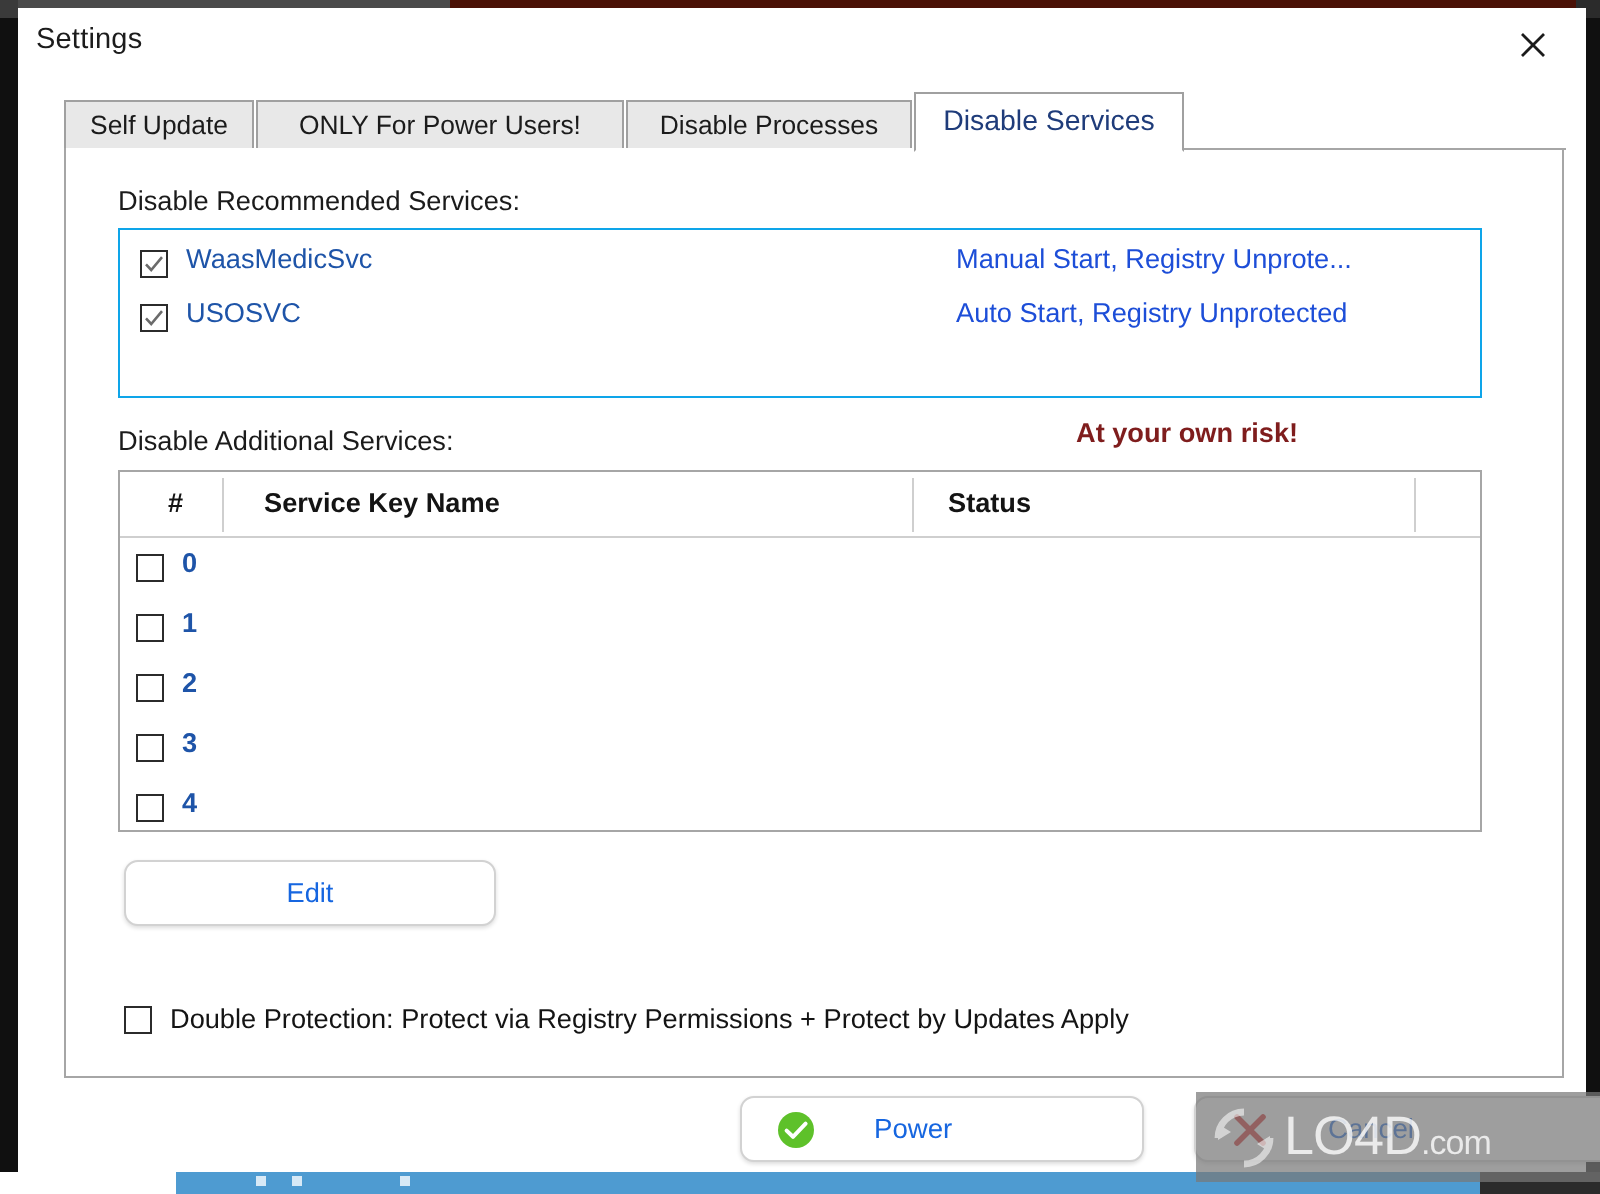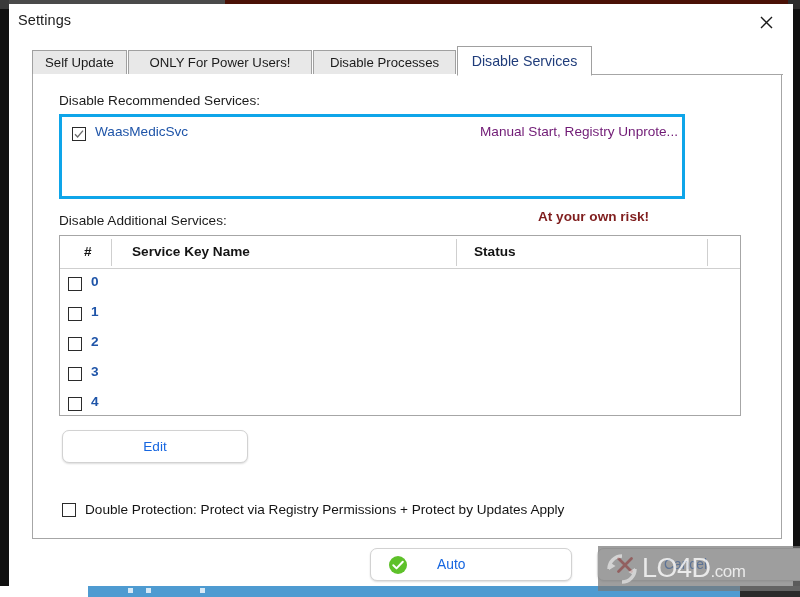--- a/index.html
+++ b/index.html
@@ -195,24 +195,24 @@
     font-size: 13.6px;
     font-weight: bold;
     color: #7f1d1d;
     white-space: nowrap;
   }
 
   
   #recommended-box {
     position: absolute;
     left: 50px; top: 110px;
-    width: 626px; height: 85px;
-    box-sizing: border-box;
-    background: #ffffff;
-    border: 3px solid #0ea5e9;
+    width: 682px; height: 85px;
+    box-sizing: border-box;
+    background: #ffffff;
+    border: 1px solid #0ea5e9;
   }
   .svc-row {
     position: absolute;
     left: 0;
     width: 100%;
     height: 26px;
   }
   .svc-row.r0 { top: 5px; }
   .svc-row.r1 { top: 32px; }
 
@@ -234,21 +234,21 @@
     top: 2px;
     font-size: 13.6px;
     color: #1e54a8;
     white-space: nowrap;
   }
   .svc-status {
     position: absolute;
     left: 418px;
     top: 2px;
     font-size: 13.6px;
-    color: #701a75;
+    color: #1d4ed8;
     white-space: nowrap;
   }
 
   
   #additional-box {
     position: absolute;
     left: 50px; top: 231px;
     width: 682px; height: 181px;
     box-sizing: border-box;
     background: #ffffff;
@@ -438,20 +438,29 @@
   <div id="recommended-box">
     <div class="svc-row r0">
       <span class="cb">
         <svg width="12" height="12" viewBox="0 0 12 12">
           <path d="M2 6.2 L4.6 9 L10 2.6" stroke="#6b6b6b" stroke-width="1.3" fill="none"></path>
         </svg>
       </span>
       <span class="svc-name">WaasMedicSvc</span>
       <span class="svc-status">Manual Start, Registry Unprote...</span>
     </div>
+    <div class="svc-row r1">
+      <span class="cb">
+        <svg width="12" height="12" viewBox="0 0 12 12">
+          <path d="M2 6.2 L4.6 9 L10 2.6" stroke="#6b6b6b" stroke-width="1.3" fill="none"></path>
+        </svg>
+      </span>
+      <span class="svc-name">USOSVC</span>
+      <span class="svc-status">Auto Start, Registry Unprotected</span>
+    </div>
   </div>
 
   <div class="section-label" id="label-additional">Disable Additional Services:</div>
   <div id="risk-warning">At your own risk!</div>
 
   <div id="additional-box">
     <div class="table-head">
       <span class="th" id="th-num">#</span>
       <span class="th" id="th-name">Service Key Name</span>
       <span class="th" id="th-stat">Status</span>
@@ -489,21 +498,21 @@
     <span id="double-protection-label">Double Protection: Protect via Registry Permissions + Protect by Updates Apply</span>
   </div>
 
   <div class="footer-btn" id="apply-button">
     <span class="icon">
       <svg width="20" height="20" viewBox="0 0 20 20">
         <circle cx="10" cy="10" r="9" fill="#5ec12a"></circle>
         <path d="M5.3 10.3 L8.5 13.4 L14.8 6.8" stroke="#ffffff" stroke-width="2" fill="none" stroke-linecap="round" stroke-linejoin="round"></path>
       </svg>
     </span>
-    <span class="btn-label">Auto</span>
+    <span class="btn-label">Power</span>
   </div>
 
   <div class="footer-btn" id="cancel-button">
     <span class="icon">
       <svg width="20" height="20" viewBox="0 0 20 20">
         <path d="M3.5 3.5 L16.5 16.5 M16.5 3.5 L3.5 16.5" stroke="#d32020" stroke-width="2.8" fill="none" stroke-linecap="round"></path>
       </svg>
     </span>
     <span class="btn-label">Cancel</span>
   </div>

